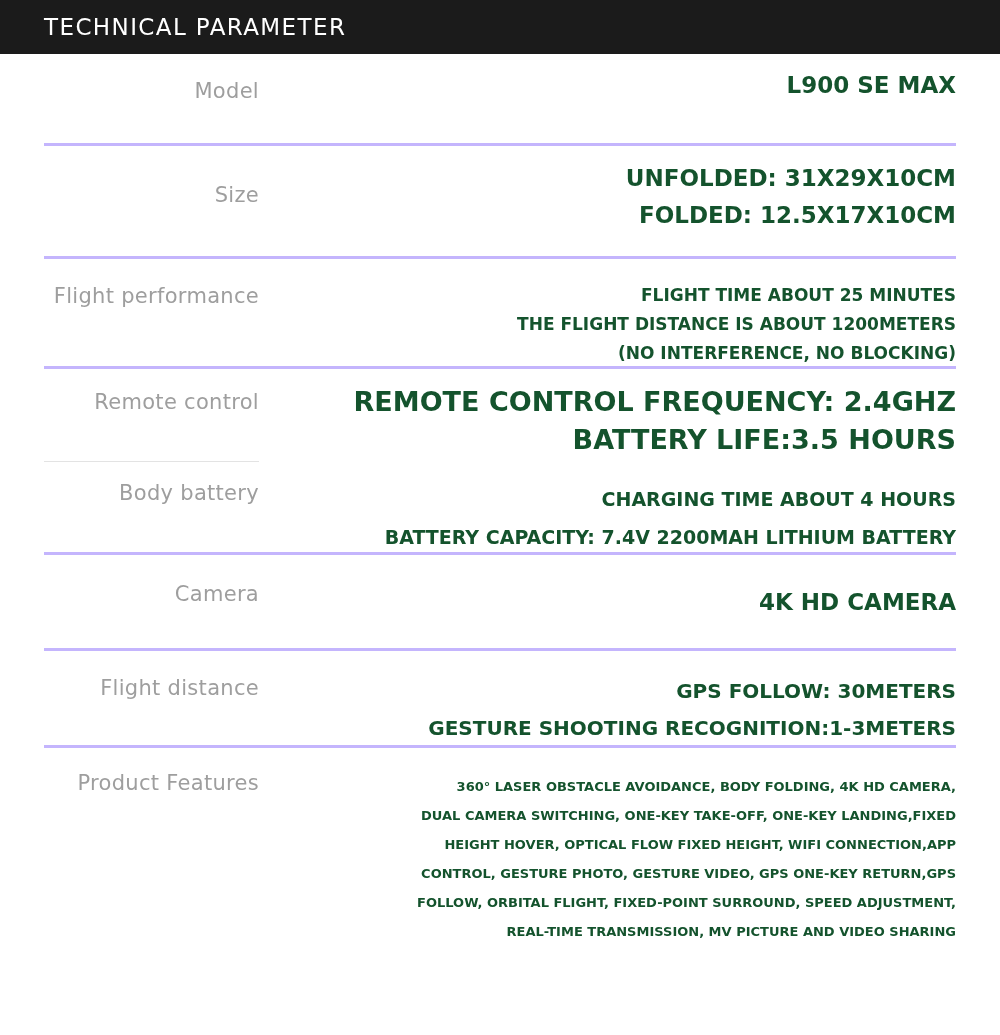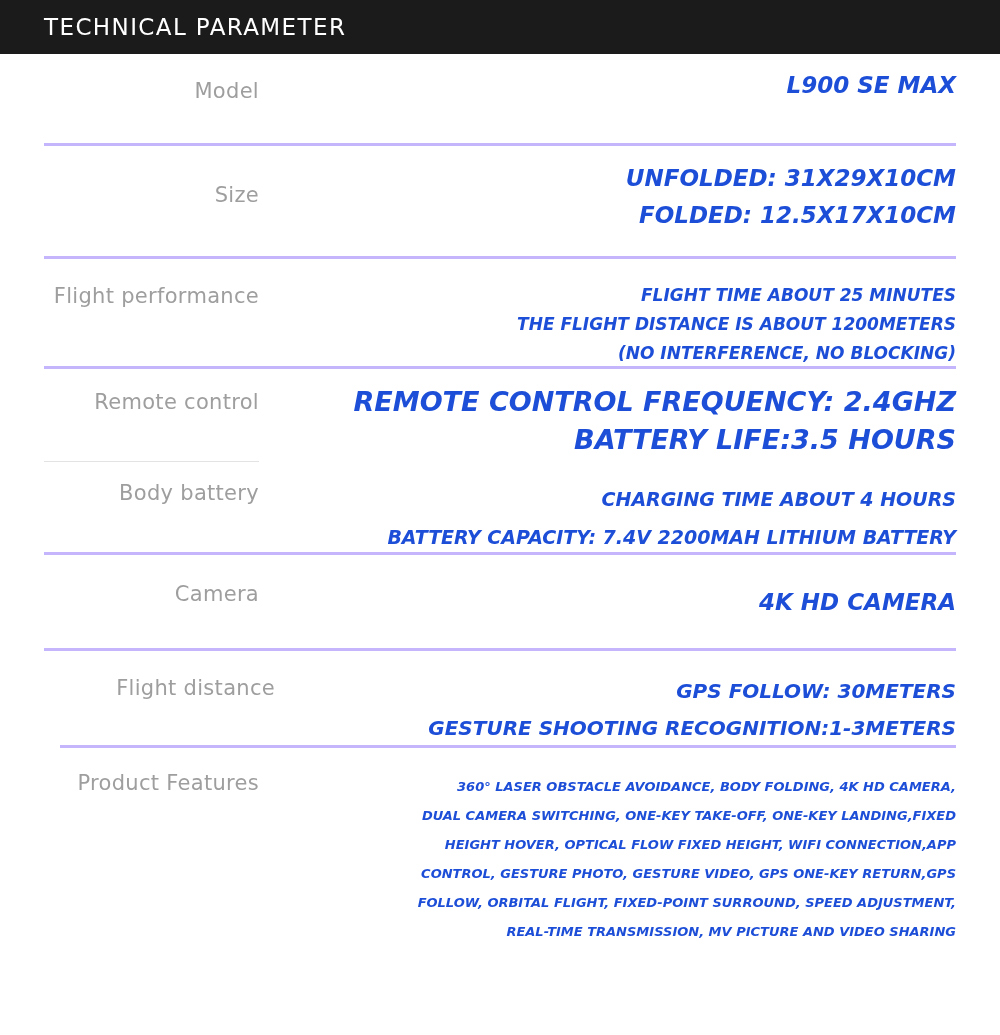--- a/index.html
+++ b/index.html
@@ -46,23 +46,22 @@
     flex: 0 0 215px;
     color: #9e9e9e;
     font-size: 21px;
     line-height: 30px;
     font-family: "DejaVu Sans", sans-serif;
     padding-top: 12px;
     letter-spacing: 0.3px;
   }
   .value {
     flex: 1;
-    font-style: italic;
-    font-family: "DejaVu Sans", sans-serif;
-    color: #1d4ed8;
+    font-family: "DejaVu Sans", sans-serif;
+    color: #14532d;
     padding-top: 10px;
   }
   .value .ln { display: block; }
 
   
   .r-model { height: 92px; }
   .r-model .value { font-size: 23px; font-weight: bold; line-height: 34px; padding-top: 14px; }
   .r-model .label { padding-top: 22px; }
 
   .r-size { height: 113px; }
@@ -78,21 +77,21 @@
   .r-remote .value { font-size: 27px; font-weight: bold; line-height: 38px; padding-top: 14px; }
 
   .r-battery { height: 93px; }
   .r-battery .label { line-height: 30px; padding-top: 16px; }
   .r-battery .value { font-size: 19px; font-weight: bold; line-height: 38px; padding-top: 18px; }
 
   .r-camera { height: 96px; }
   .r-camera .label { padding-top: 24px; }
   .r-camera .value { font-size: 23px; font-weight: bold; line-height: 34px; padding-top: 30px; padding-left: 10px; }
 
-  .r-fdist { height: 97px; margin-left: 16px; }
+  .r-fdist { height: 97px; }
   .r-fdist .label { line-height: 30px; padding-top: 22px; }
   .r-fdist .value { font-size: 20px; font-weight: bold; line-height: 37px; padding-top: 22px; }
 
   .r-features { min-height: 200px; }
   .r-features .label { line-height: 30px; padding-top: 20px; }
   .r-features .value { font-size: 13px; font-weight: bold; line-height: 29px; padding-top: 24px; }
 
   
   .mini-div {
     position: absolute;

